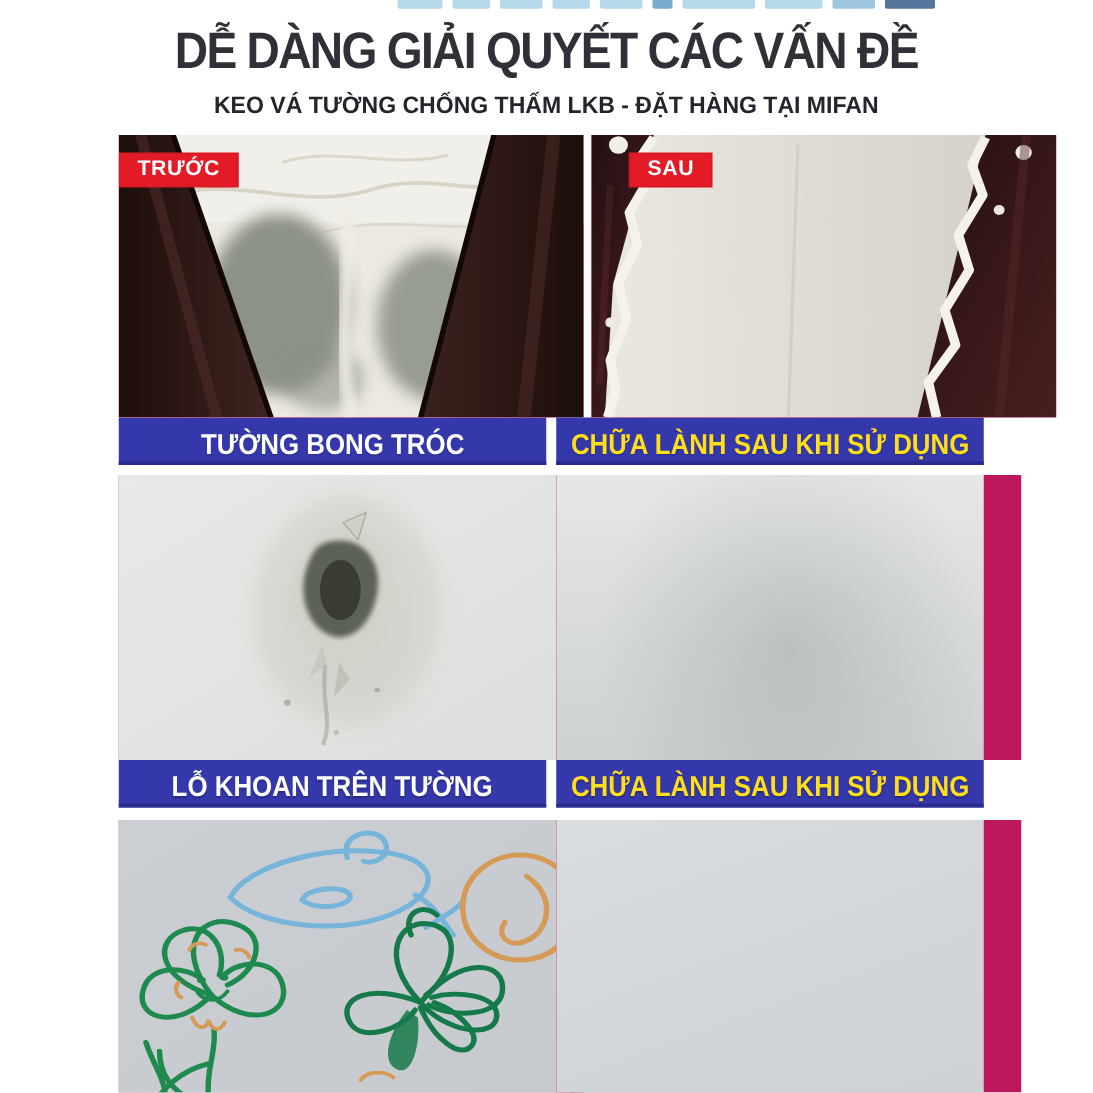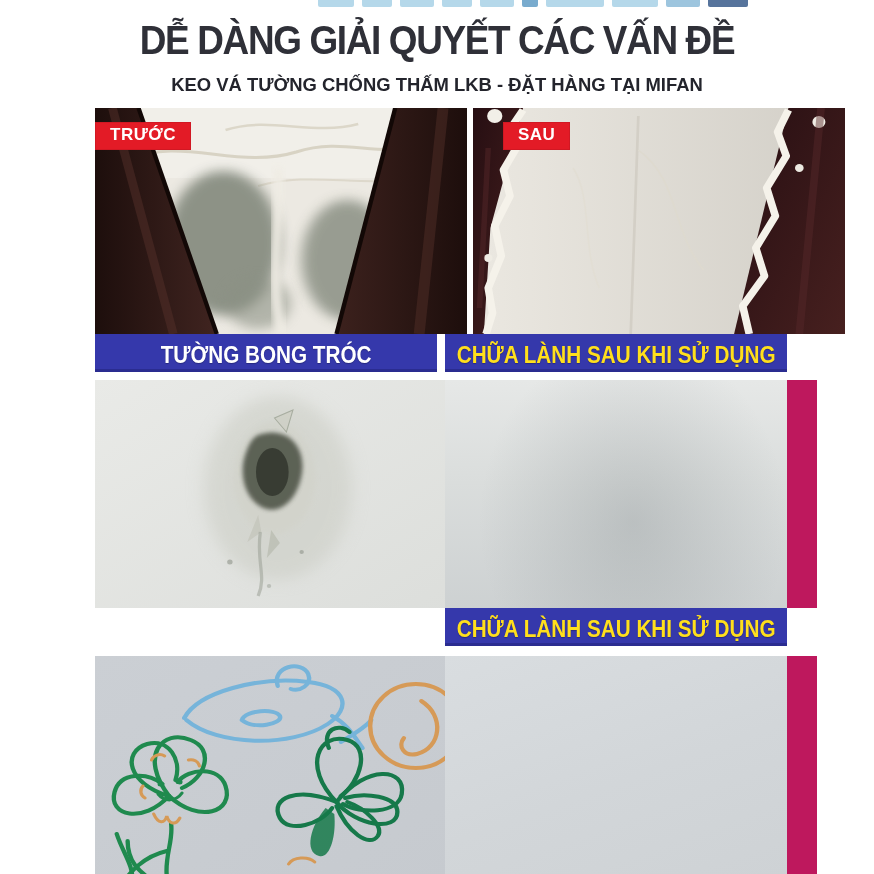--- a/index.html
+++ b/index.html
@@ -184,20 +184,23 @@
         <path d="M150,55 C175,45 195,65 190,95 C186,120 170,135 155,128 C138,120 132,95 138,75 C142,62 145,58 150,55 Z" fill="#565b50" opacity=".95" filter="url(#p3blur2)"></path>
         <ellipse cx="163" cy="92" rx="15" ry="24" fill="#383c33"></ellipse>
         <path d="M150,135 L140,162 L153,152 Z" fill="#c4c6bb" opacity=".8"></path>
         <path d="M162,150 L158,178 L170,163 Z" fill="#babdb1" opacity=".8"></path>
         <path d="M152,152 C148,182 158,196 150,216" stroke="#9aa096" stroke-width="3" fill="none" opacity=".55"></path>
         <circle cx="124" cy="182" r="2.5" fill="#8f958a" opacity=".6"></circle>
         <circle cx="190" cy="172" r="2" fill="#8f958a" opacity=".6"></circle>
         <circle cx="160" cy="206" r="2" fill="#9aa096" opacity=".5"></circle>
       </svg>
     </div>
+    <div class="caption-bar">
+      <span class="caption-text caption-white">LỖ KHOAN TRÊN TƯỜNG</span>
+    </div>
   </div>
 
   <div class="panel" style="left:445px;top:380px;">
     <div class="photo" style="height:228px;">
       <div class="wall-after-hole"></div>
     </div>
     <div class="caption-bar">
       <span class="caption-text caption-yellow">CHỮA LÀNH SAU KHI SỬ DỤNG</span>
     </div>
   </div>

